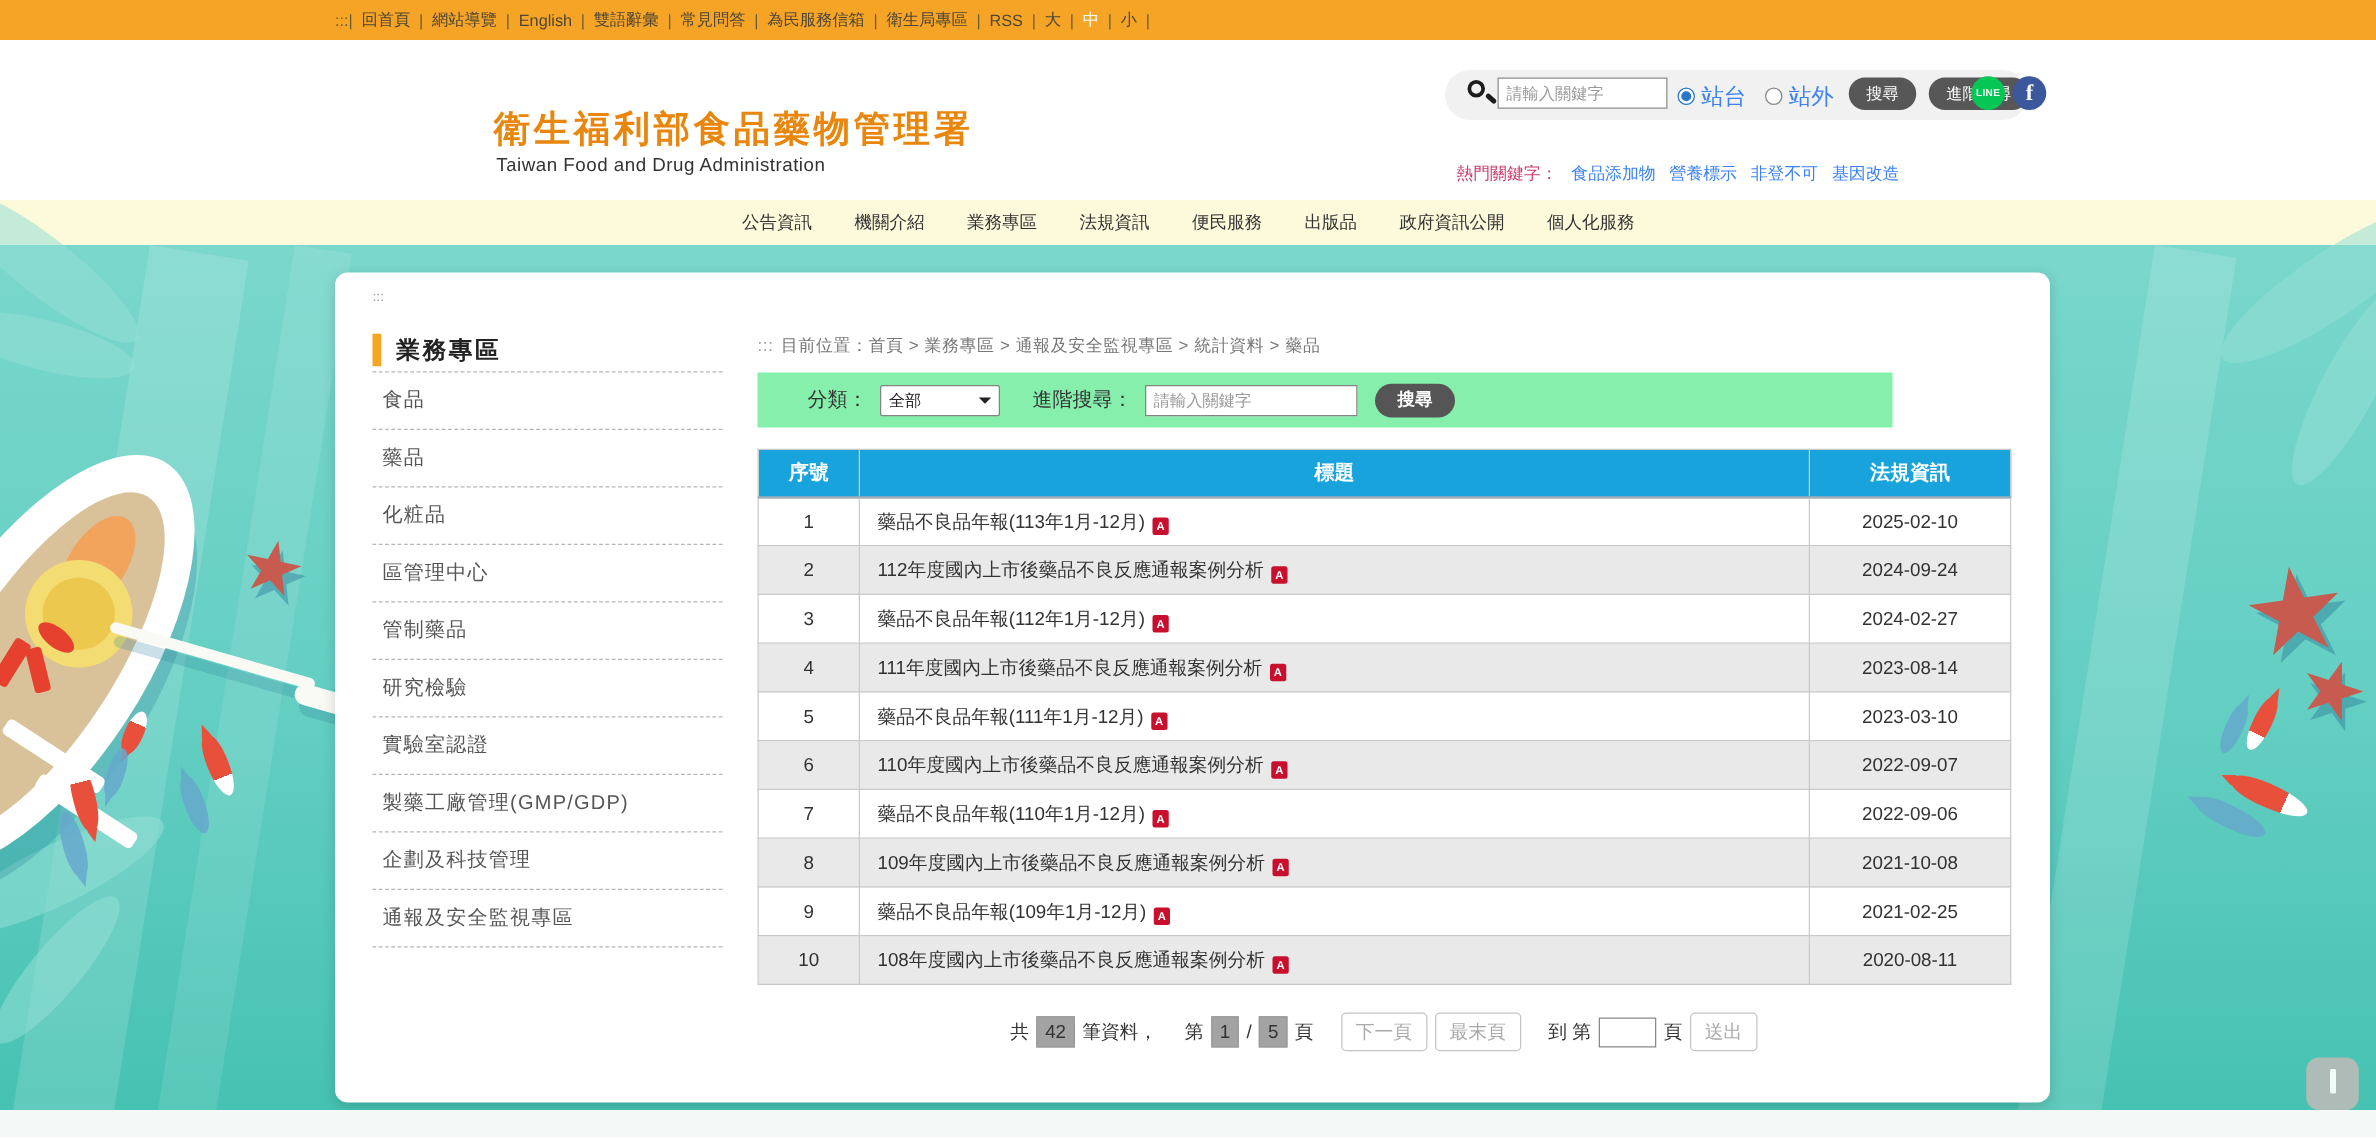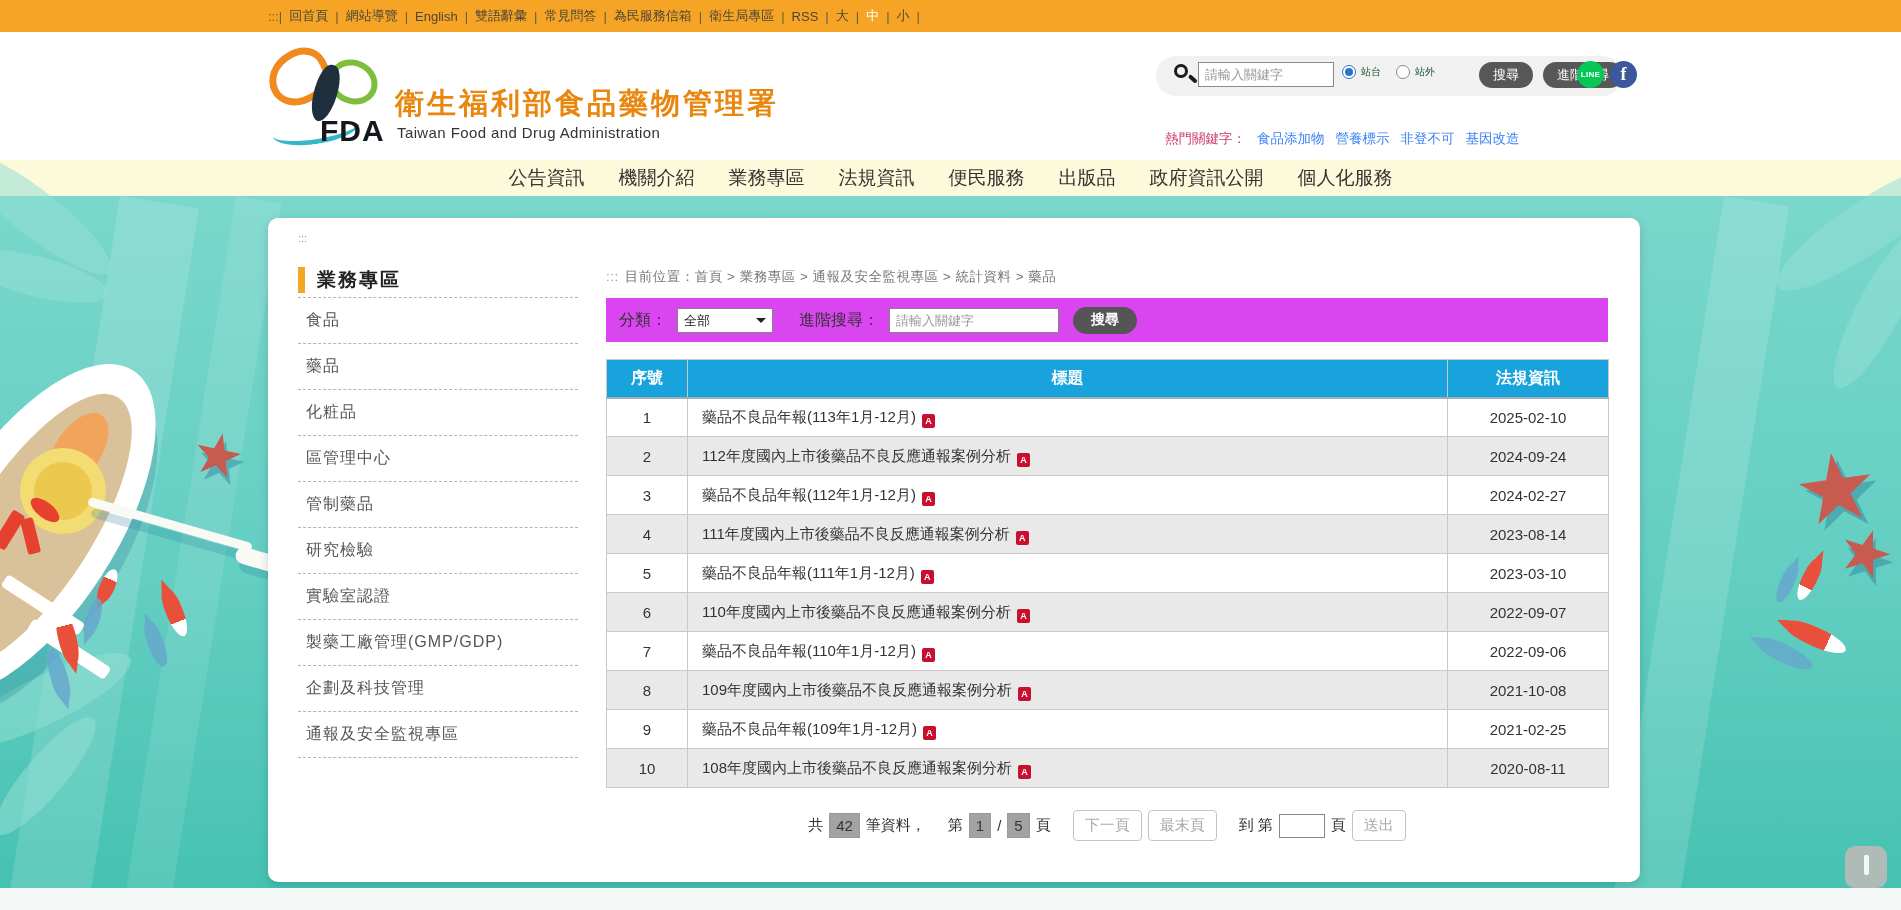--- a/index.html
+++ b/index.html
@@ -30,38 +30,38 @@
   .site-title-zh { position:absolute; left:395px; top:52px; font-size:29px; font-weight:bold; color:#E8860D; letter-spacing:3px; }
   .site-title-en { position:absolute; left:397px; top:92px; font-size:15px; font-weight:normal; color:#333; letter-spacing:0.4px; }
 
   .search-wrap { position:absolute; left:1156px; top:24px; width:466px; height:40px; background:#F1F1F1; border-radius:20px; }
   .mag { position:absolute; left:1174px; top:32px; width:14px; height:14px; border:3px solid #1c1c1c; border-radius:50%; }
   .mag::after { content:""; position:absolute; left:11px; top:10px; width:10px; height:3.5px; background:#1c1c1c;
                 transform:rotate(42deg); border-radius:2px; }
   .search-input { position:absolute; left:1198px; top:30px; width:136px; height:25px; border:1px solid #8a8a8a;
                   font-size:13px; padding:0 6px; color:#333; background:#fff; }
   .search-input::placeholder { color:#999; }
-  .radio-row { position:absolute; left:1342px; top:33px; display:flex; align-items:flex-start; gap:5px; font-size:10px; color:#14532d; }
+  .radio-row { position:absolute; left:1342px; top:33px; display:flex; align-items:center; gap:5px; font-size:18px; color:#3b82f6; }
   .radio { width:14px; height:14px; border-radius:50%; border:1px solid #2a76c9; background:#fff; display:inline-block; position:relative; }
   .radio.checked::after { content:""; position:absolute; left:2px; top:2px; width:8px; height:8px; background:#2a76c9; border-radius:50%; }
   .radio.plain { border-color:#888; }
   .pill { position:absolute; top:30px; height:26px; background:#575757; color:#fff; border:none; border-radius:13px;
           padding:0 14px; font-size:13px; cursor:pointer; }
   .pill.b1 { left:1479px; } .pill.b2 { left:1543px; }
   .sns { position:absolute; top:29px; width:27px; height:27px; border-radius:50%; color:#fff; text-align:center; cursor:pointer; }
   .sns.line { left:1577px; background:#06C755; font-size:8px; font-weight:bold; line-height:27px; letter-spacing:0.3px; }
   .sns.fb   { left:1610px; background:#3A589B; font-size:18px; font-weight:bold; line-height:26px; font-family:"Liberation Serif", serif; }
 
   .hot-keywords { position:absolute; left:1165px; top:98px; display:flex; gap:11px; font-size:13.5px; color:#CB3A6B; }
   .hot-keywords .kw { color:#3b82f6; text-decoration:none; cursor:pointer; }
 
   
   #nav { position:absolute; left:0; top:160px; width:1901px; height:36px; background:#FCFADA;
          display:flex; align-items:center; justify-content:center; gap:34px; }
-  #nav .nav-item { font-size:19px; color:#333; text-decoration:none; cursor:pointer; }
+  #nav .nav-item { font-size:14px; color:#333; text-decoration:none; cursor:pointer; }
 
   
   #stage { position:absolute; left:0; top:196px; width:1901px; height:692px;
            background:linear-gradient(180deg,#7AD7CC 0%, #63CEC2 55%, #46C2B2 100%); }
   .beam { position:absolute; background:rgba(255,255,255,0.14); transform-origin:top left; }
   .leaf { position:absolute; background:#93DFD5; opacity:0.55; border-radius:50%; }
   .star { position:absolute; color:#C75B4F; text-shadow:5px 7px 0 rgba(44,125,153,0.45); line-height:1; }
 
   .boat { position:absolute; left:-95px; top:134px; width:420px; height:420px; }
   .hull { position:absolute; left:40px; top:10px; width:170px; height:380px; background:#fff; border-radius:50%;
@@ -100,22 +100,22 @@
   .sb-title-text { font-size:19px; font-weight:bold; color:#222; letter-spacing:2px; }
   #sidebar ul { list-style:none; }
   #sidebar li { height:46px; display:flex; align-items:center; border-bottom:1px dashed #b5b5b5;
                 font-size:16px; color:#555; padding-left:8px; letter-spacing:1px; cursor:pointer; }
 
   
   #main { position:absolute; left:338px; top:44px; width:1002px; }
   .breadcrumb { font-size:13.5px; color:#777; margin-top:6px; letter-spacing:0.5px; }
   .breadcrumb .bc-skip { margin-right:6px; color:#999; }
 
-  .filterbar { margin-top:12px; width:1002px; height:44px; background:#d946ef; display:flex; align-items:center;
-               padding-left:13px; font-size:16px; color:#333; }
+  .filterbar { margin-top:12px; width:908px; height:44px; background:#86efac; display:flex; align-items:center;
+               padding-left:40px; font-size:16px; color:#333; }
   .selectwrap { position:relative; margin-left:10px; width:96px; height:25px; }
   .selectwrap select { width:96px; height:25px; border:1px solid #848484; background:#fff; font-size:13px; color:#222;
                appearance:none; -webkit-appearance:none; padding:0 20px 0 6px; border-radius:2px; }
   .selectwrap::after { content:""; position:absolute; right:7px; top:10px; border:5px solid transparent; border-top-color:#222;
                pointer-events:none; }
   .flabel2 { margin-left:26px; }
   .region-input { margin-left:10px; width:170px; height:25px; border:1px solid #848484; font-size:13px; padding:0 6px; background:#fff; }
   .region-input::placeholder { color:#999; }
   .fsearch { margin-left:14px; height:27px; background:#555; color:#fff; border:none; border-radius:14px;
              padding:0 18px; font-size:14px; font-weight:bold; cursor:pointer; }
@@ -177,27 +177,20 @@
     <span class="tsep">|</span>
       <a class="tlink">大</a>
     <span class="tsep">|</span>
       <a class="tlink active">中</a>
     <span class="tsep">|</span>
       <a class="tlink">小</a>
     <span class="tsep">|</span>
   </div>
 
   <div id="header">
-    <div class="logo">
-      <div class="wing-orange"></div>
-      <div class="wing-green"></div>
-      <div class="bfly-body"></div>
-      <div class="swoosh"></div>
-      <div class="fda-text">FDA</div>
-    </div>
     <div class="site-title-zh">衛生福利部食品藥物管理署</div>
     <div class="site-title-en">Taiwan Food and Drug Administration</div>
 
     <div class="search-wrap"></div>
     <div class="mag"></div>
     <input class="search-input" type="text" placeholder="請輸入關鍵字" style="">
     <div class="radio-row">
       <span class="radio checked"></span>
       <span>站台</span>
       <span class="radio plain" style="margin-left:10px;"></span>

